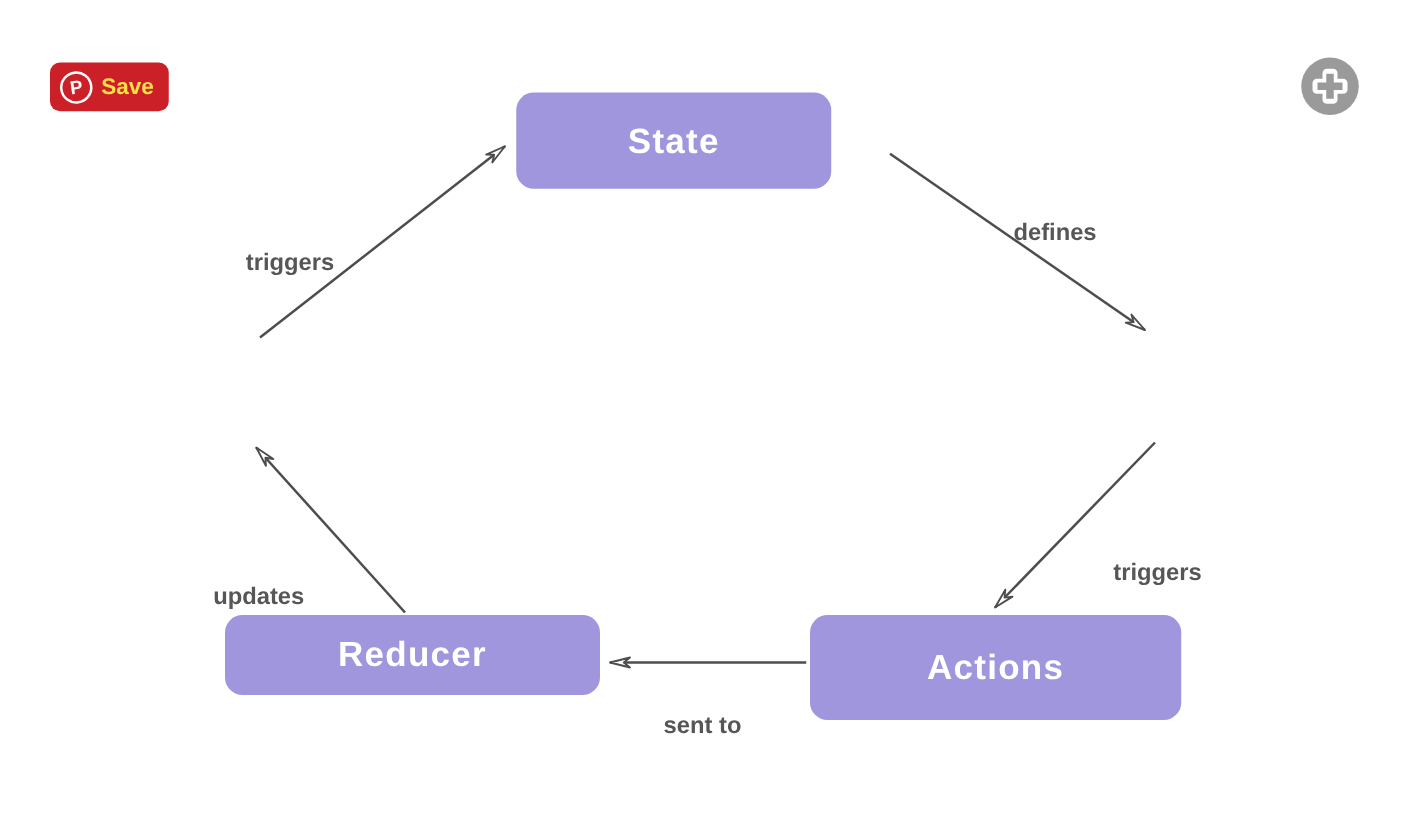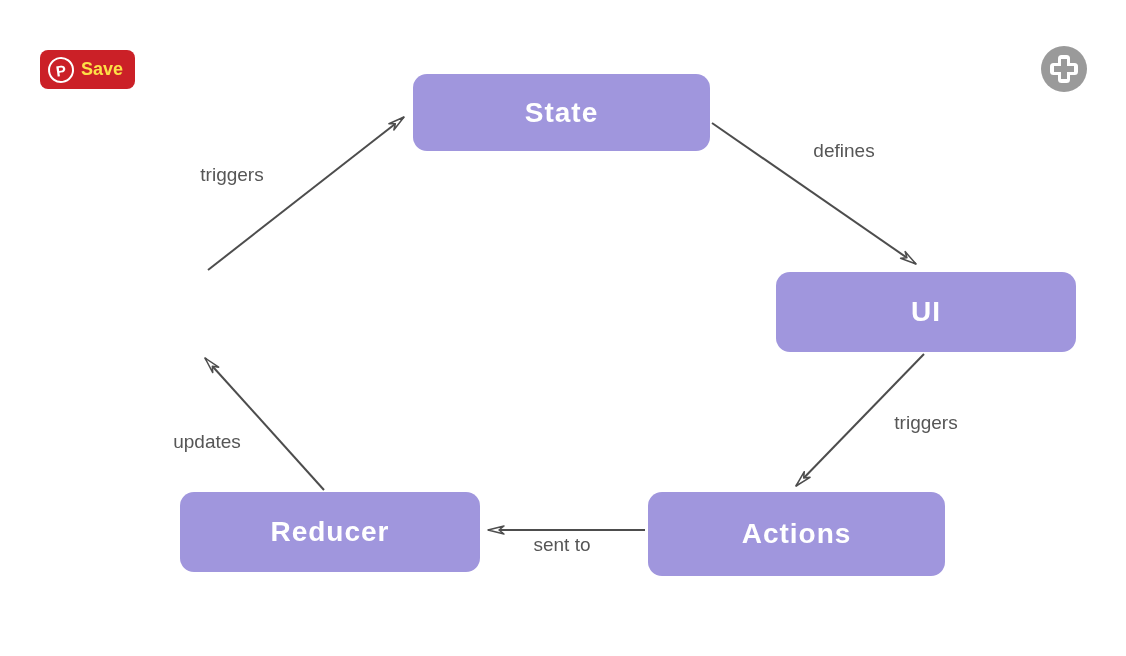--- a/index.html
+++ b/index.html
@@ -32,22 +32,23 @@
     color: #ffffff;
     font-size: 28px;
     font-weight: 700;
     letter-spacing: 1px;
   }
   .edge-label {
     position: absolute;
     transform: translate(-50%, -50%);
     color: #565656;
     font-size: 19px;
-    font-weight: 400;
+    font-weight: 700;
     white-space: nowrap;
+    margin-top: 36px;
   }
   .pin-save {
     position: absolute;
     left: 40px; top: 50px;
     height: 39px;
     padding: 0 12px 0 8px;
     background: #cb2027;
     border-radius: 8px;
     display: flex;
     align-items: center;
@@ -95,30 +96,27 @@
         <path d="M2,2 L18,6 L2,10 L7,6 Z" fill="#ffffff" stroke="#4d4d4d" stroke-width="1.5" stroke-linejoin="round"></path>
       </marker>
     </defs>
     <line x1="208" y1="270" x2="404" y2="117" stroke="#4d4d4d" stroke-width="2" marker-end="url(#arrowhead)"></line>
     <line x1="712" y1="123" x2="916" y2="264" stroke="#4d4d4d" stroke-width="2" marker-end="url(#arrowhead)"></line>
     <line x1="924" y1="354" x2="796" y2="486" stroke="#4d4d4d" stroke-width="2" marker-end="url(#arrowhead)"></line>
     <line x1="645" y1="530" x2="488" y2="530" stroke="#4d4d4d" stroke-width="2" marker-end="url(#arrowhead)"></line>
     <line x1="324" y1="490" x2="205" y2="358" stroke="#4d4d4d" stroke-width="2" marker-end="url(#arrowhead)"></line>
   </svg>
 
-  <div class="node" style="left:413px; top:74px; width:297px; height:77px;">
+  <div class="node" style="left:413px; top:74px; width:252px; height:77px;">
     <span>State</span>
   </div>
 
 
-  <div class="node" style="left:776px; top:272px; width:300px; height:80px;">
-    <span>UI</span>
-  </div>
 
-  <div class="node" style="left:180px; top:492px; width:300px; height:80px;">
+  <div class="node" style="left:180px; top:492px; width:300px; height:64px;">
     <span>Reducer</span>
   </div>
 
   <div class="node" style="left:648px; top:492px; width:297px; height:84px;">
     <span>Actions</span>
   </div>
 
   <div class="edge-label" style="left:232px; top:175px;">triggers</div>
 
   <div class="edge-label" style="left:844px; top:151px;">defines</div>

